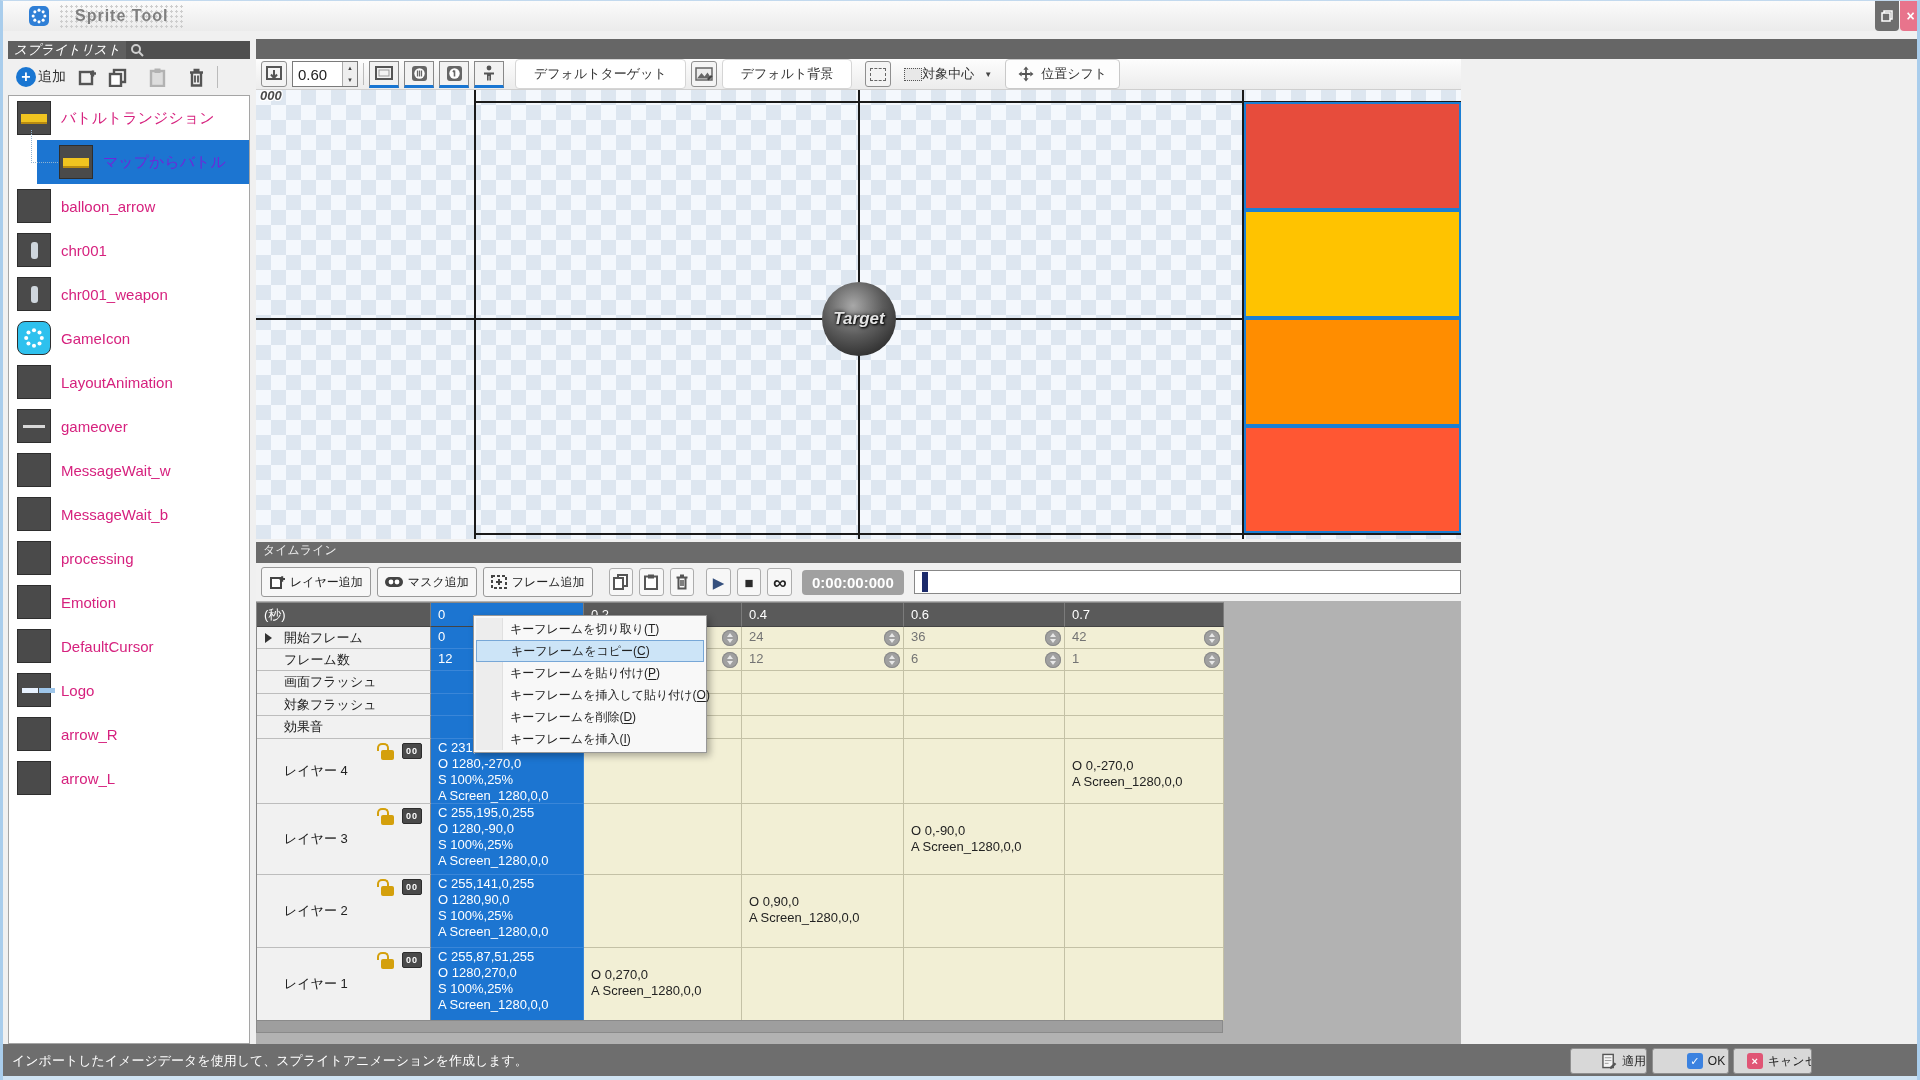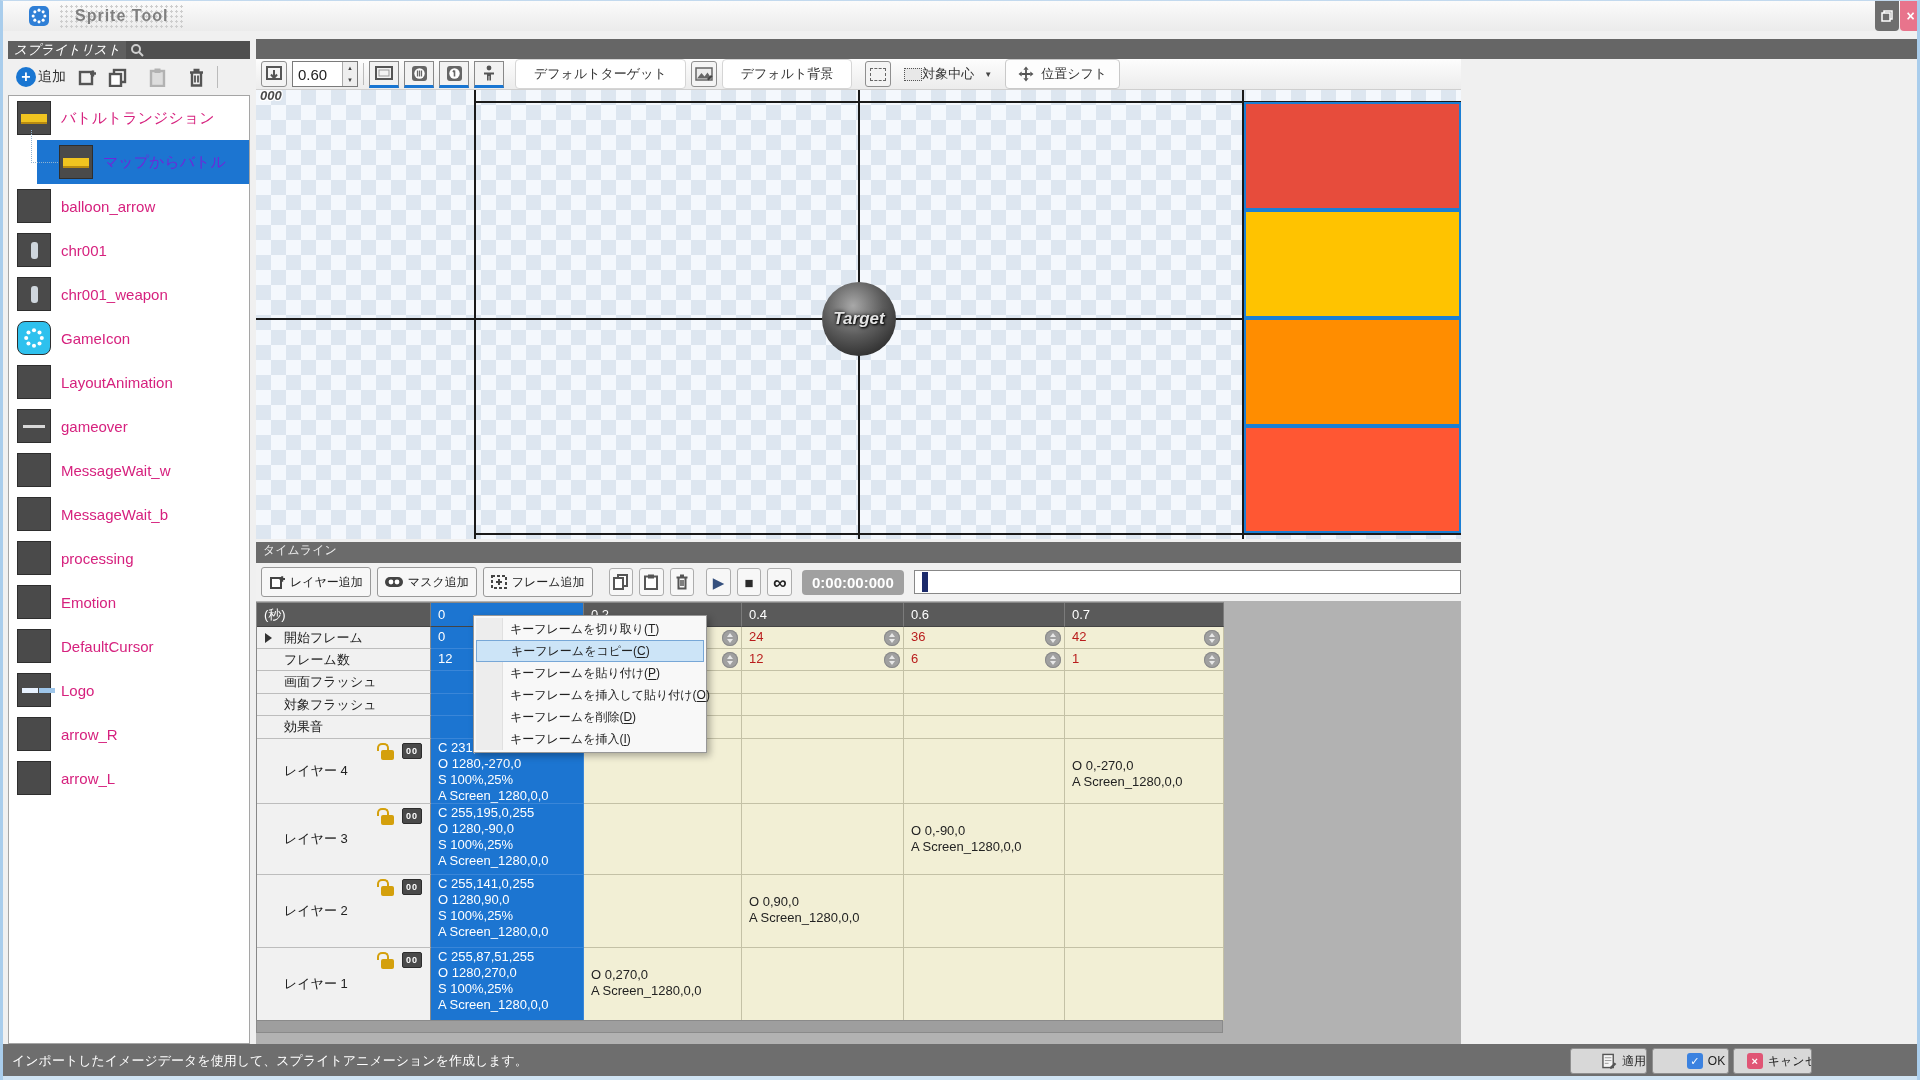--- a/index.html
+++ b/index.html
@@ -101,21 +101,21 @@
   .grid{position:absolute;left:0;top:1px;display:grid;
         grid-template-columns:174px 153px 158px 162px 161px 159px;
         grid-template-rows:24px 22px 22px 23px 22px 23px 65px 71px 73px 73px;
         border-left:1px solid #888;border-top:1px solid #888;background:#f2efd5;width:967px;}
   .hc{background:#5a5a5a;color:#fff;font-size:13px;line-height:24px;padding-left:7px;border-right:1px solid #7b7b7b;border-bottom:1px solid #444;}
   .hc.sel{background:#1c75d1;}
   .lc{background:#f1f1f1;border-right:1px solid #8a8a8a;border-bottom:1px solid #bdbdbd;font-size:13px;color:#222;
       display:flex;align-items:center;position:relative;white-space:nowrap;overflow:hidden;}
   .lc .lbl{padding-left:27px;}
   .tri{position:absolute;left:8px;width:0;height:0;border-left:7px solid #333;border-top:5px solid rgba(0,0,0,0);border-bottom:5px solid rgba(0,0,0,0);}
-  .vc{background:#f2efd5;border-right:1px solid #c4c1a6;border-bottom:1px solid #c4c1a6;font-size:13px;color:#b91c1c;
+  .vc{background:#f2efd5;border-right:1px solid #c4c1a6;border-bottom:1px solid #c4c1a6;font-size:13px;color:#737373;
       position:relative;padding:2px 0 0 7px;box-sizing:border-box;overflow:hidden;}
   .vc.sel{background:#1c75d1;color:#fff;border-right-color:#3a86d8;border-bottom-color:#3a86d8;}
   .spin{position:absolute;right:3px;top:50%;margin-top:-8px;width:16px;height:16px;border-radius:50%;background:#a0a0a0;
         box-shadow:inset 0 0 0 1px #8a8a8a;}
   .spin::before{content:"";position:absolute;left:4.5px;top:3px;border-left:3.5px solid rgba(0,0,0,0);border-right:3.5px solid rgba(0,0,0,0);border-bottom:4px solid #e8e8e8;}
   .spin::after{content:"";position:absolute;left:4.5px;bottom:3px;border-left:3.5px solid rgba(0,0,0,0);border-right:3.5px solid rgba(0,0,0,0);border-top:4px solid #e8e8e8;}
   .kc{background:#f2efd5;border-right:1px solid #c4c1a6;border-bottom:1px solid #c4c1a6;font-size:13px;
       padding:1px 0 0 7px;box-sizing:border-box;line-height:16px;overflow:hidden;white-space:nowrap;}
   .kc.sel{background:#1c75d1;color:#fff;border-right-color:#3a86d8;border-bottom-color:#3a86d8;}
   .kc.kf{padding-top:19px;color:#222;}

